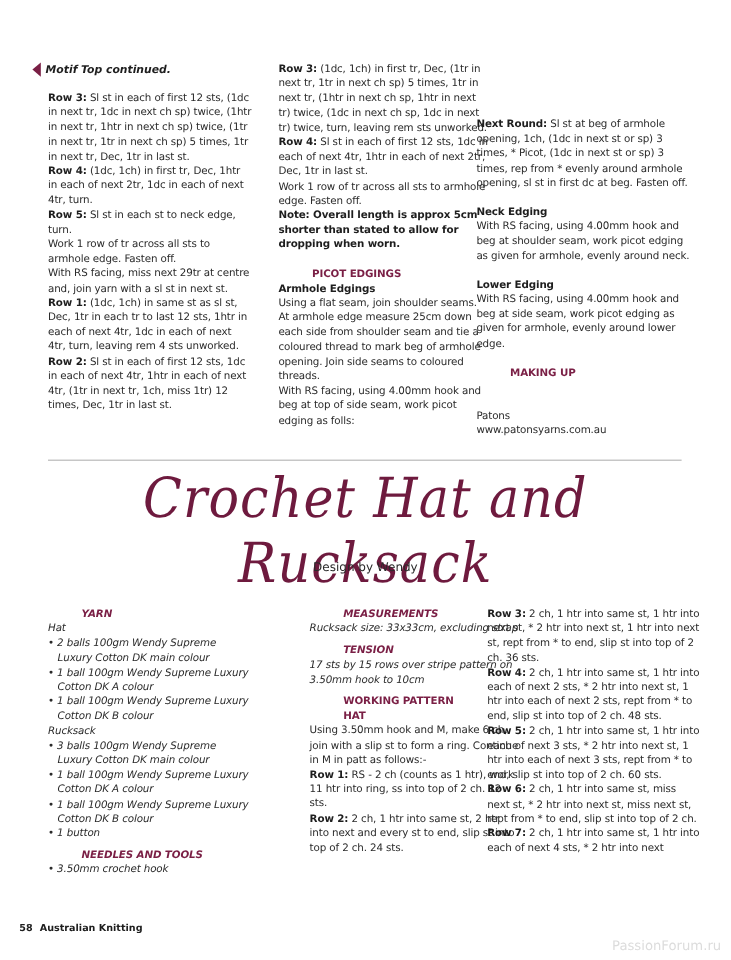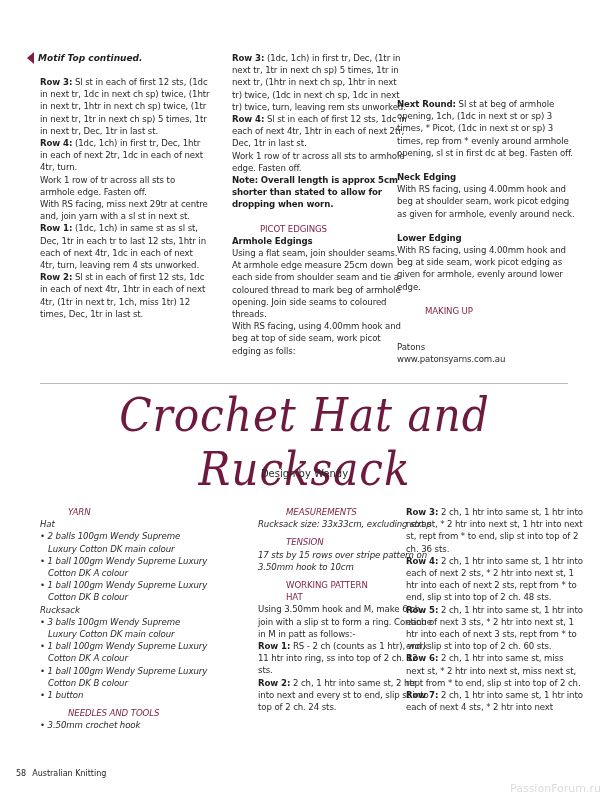--- a/index.html
+++ b/index.html
@@ -3,48 +3,49 @@
 <meta charset="utf-8">
 <style>
   html, body { margin: 0; padding: 0; }
   body {
     width: 609px; height: 800px; background: #ffffff; position: relative; overflow: hidden;
     font-family: "DejaVu Sans", sans-serif; color: #2a2a2a;
   }
   .col { position: absolute; font-size: 8.6px; line-height: 12.2px; letter-spacing: -0.1px; }
   .col p { margin: 0; }
   b, .b { font-weight: bold; color: #1e1e1e; }
-  .accent { color: #7a1f45; font-weight: normal; padding-left: 28px; }
+  .accent { color: #7a1f45; font-weight: bold; padding-left: 28px; }
   .gap { height: 12px; }
   .gap-s { height: 6px; }
   .it { font-style: italic; }
   .bullet { padding-left: 8px; text-indent: -8px; }
   .motif { position: absolute; left: 27px; top: 52px; font-size: 9px; font-weight: bold; font-style: italic; color: #1e1e1e; }
   .motif .tri { display: inline-block; width: 0; height: 0; border-top: 6px solid transparent; border-bottom: 6px solid transparent; border-right: 7px solid #7a1f45; vertical-align: middle; margin-right: 4px; }
   .rule { position: absolute; left: 40px; top: 383px; width: 528px; height: 1px; background: #b8b8b8; }
   .title {
     position: absolute; left: 0; top: 388px; width: 609px; text-align: center;
     font-family: "DejaVu Serif", serif; font-style: italic; font-size: 46px; color: #6e1a3e;
     letter-spacing: 1px; transform: scaleX(0.92);
   }
   .byline { position: absolute; left: 0; top: 468px; width: 609px; text-align: center; font-size: 10px; color: #2a2a2a; }
-  .footer { position: absolute; left: 16px; top: 769px; font-size: 8px; font-weight: normal; color: #1e1e1e; }
+  .footer { position: absolute; left: 16px; top: 769px; font-size: 8px; font-weight: bold; color: #1e1e1e; }
   .footer span { margin-right: 6px; }
   .wm { position: absolute; right: 8px; top: 782px; font-size: 11px; color: #dcdcdc; }
 </style>
 </head>
 <body>
 
 <div class="motif">
   <span class="tri"></span><span>Motif Top continued.</span>
 </div>
 
 <div class="col" style="left:40px; top:76px; width:170px;">
   <p><b>Row 3:</b><span> Sl st in each of first 12 sts, (1dc in next tr, 1dc in next ch sp) twice, (1htr in next tr, 1htr in next ch sp) twice, (1tr in next tr, 1tr in next ch sp) 5 times, 1tr in next tr, Dec, 1tr in last st.</span></p>
   <p><b>Row 4:</b><span> (1dc, 1ch) in first tr, Dec, 1htr in each of next 2tr, 1dc in each of next 4tr, turn.</span></p>
+  <p><b>Row 5:</b><span> Sl st in each st to neck edge, turn.</span></p>
   <p><span>Work 1 row of tr across all sts to armhole edge. Fasten off.</span></p>
   <p><span>With RS facing, miss next 29tr at centre and, join yarn with a sl st in next st.</span></p>
   <p><b>Row 1:</b><span> (1dc, 1ch) in same st as sl st, Dec, 1tr in each tr to last 12 sts, 1htr in each of next 4tr, 1dc in each of next 4tr, turn, leaving rem 4 sts unworked.</span></p>
   <p><b>Row 2:</b><span> Sl st in each of first 12 sts, 1dc in each of next 4tr, 1htr in each of next 4tr, (1tr in next tr, 1ch, miss 1tr) 12 times, Dec, 1tr in last st.</span></p>
 </div>
 
 <div class="col" style="left:232px; top:52px; width:176px;">
   <p><b>Row 3:</b><span> (1dc, 1ch) in first tr, Dec, (1tr in next tr, 1tr in next ch sp) 5 times, 1tr in next tr, (1htr in next ch sp, 1htr in next tr) twice, (1dc in next ch sp, 1dc in next tr) twice, turn, leaving rem sts unworked.</span></p>
   <p><b>Row 4:</b><span> Sl st in each of first 12 sts, 1dc in each of next 4tr, 1htr in each of next 2tr, Dec, 1tr in last st.</span></p>
   <p><span>Work 1 row of tr across all sts to armhole edge. Fasten off.</span></p>

